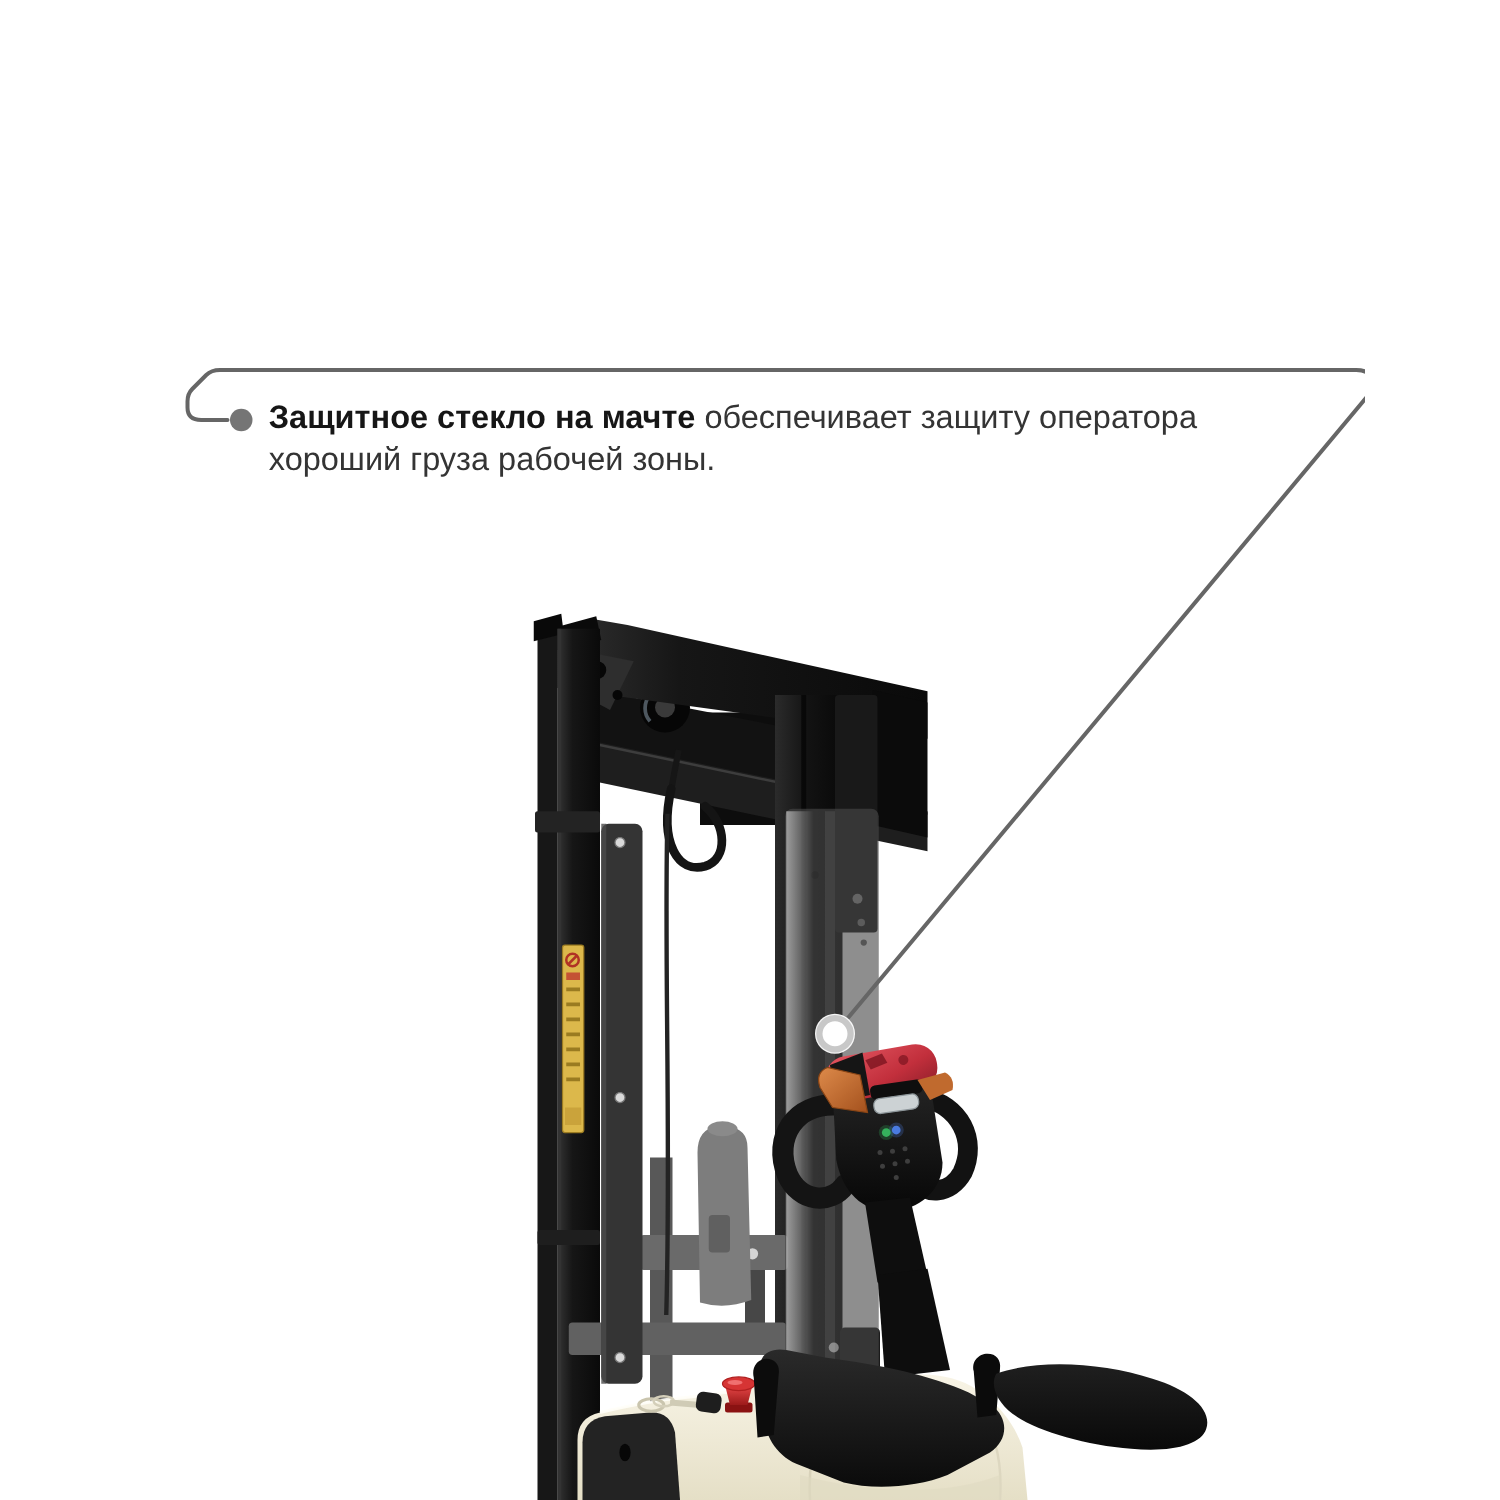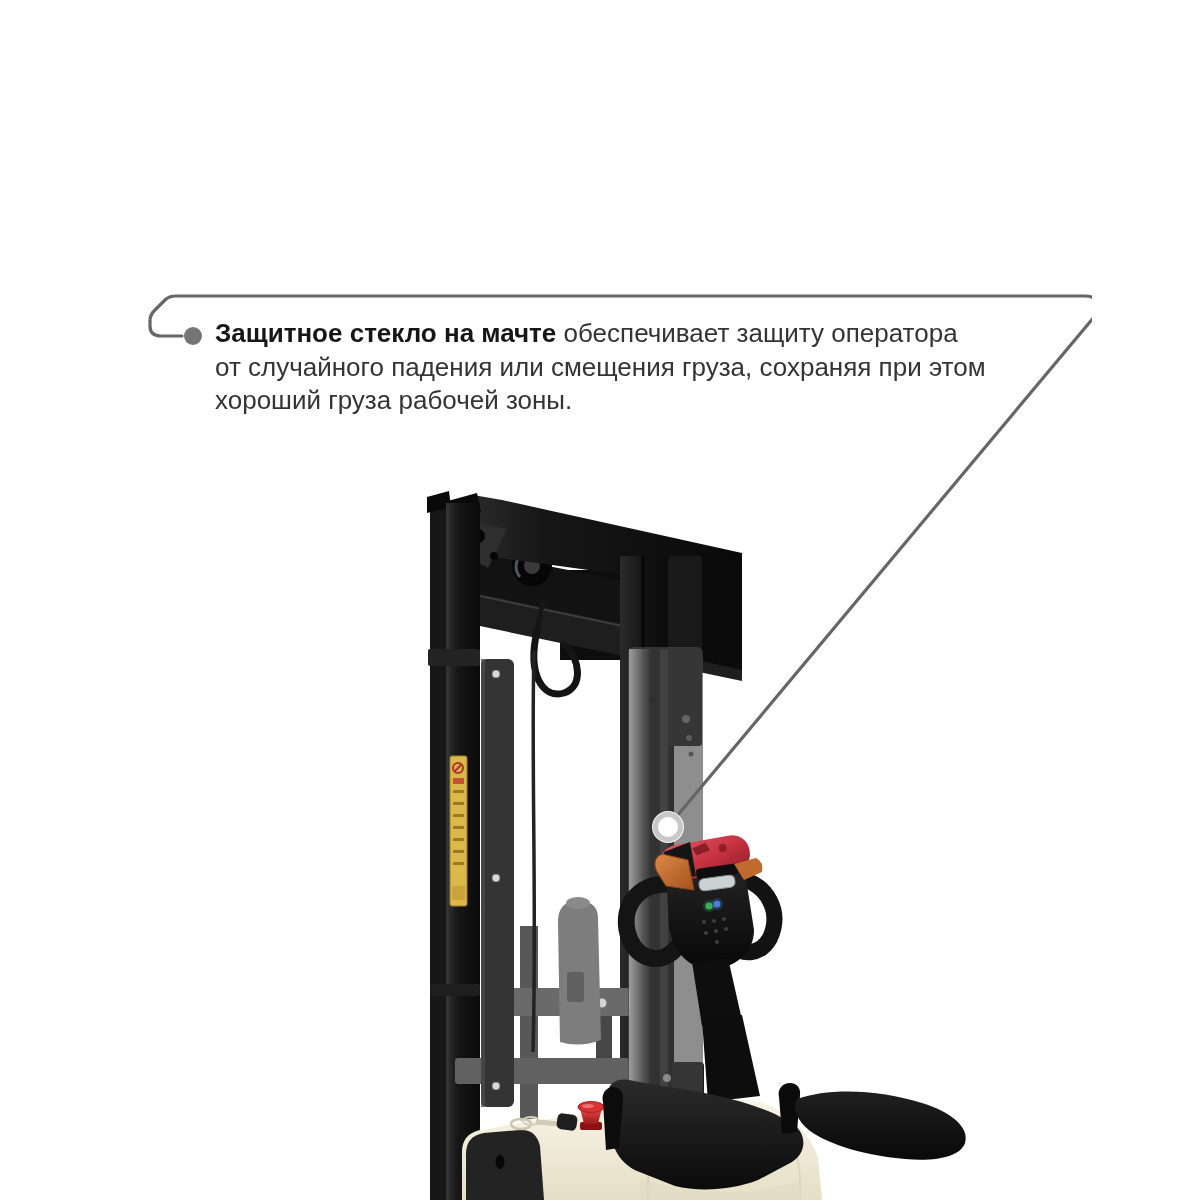--- a/index.html
+++ b/index.html
@@ -237,17 +237,16 @@
   <g>
     <path d="M677,816 L1094,317 Q1103,296 1085,296 L176,296 Q169,296 165,300 L154,311 Q150,315 150,321 L150,326 Q150,336 161,336 L182,336" fill="none" stroke="var(--callout_line,#666666)" stroke-width="3.2" stroke-linecap="round" stroke-linejoin="round"></path>
     <circle cx="193" cy="336" r="9" fill="var(--bullet,#757575)"></circle>
     <circle cx="668" cy="827" r="16" fill="var(--marker_fill,#ffffff)" opacity="0.95"></circle>
     <circle cx="668" cy="827" r="12.5" fill="var(--marker_fill,#ffffff)" stroke="var(--marker_ring,#c8c8c8)" stroke-width="5"></circle>
   </g>
 </svg>
 
 <div class="annotation">
   <div class="line"><span class="b">Защитное стекло на мачте</span><span> обеспечивает защиту оператора</span></div>
-  <div class="line"><span class="b"></span><span>от случайного падения или смещения груза, сохраняя при этом</span></div>
   <div class="line"><span class="b"></span><span>хороший груза рабочей зоны.</span></div>
 </div>
 
 </div>
 
 </body></html>

